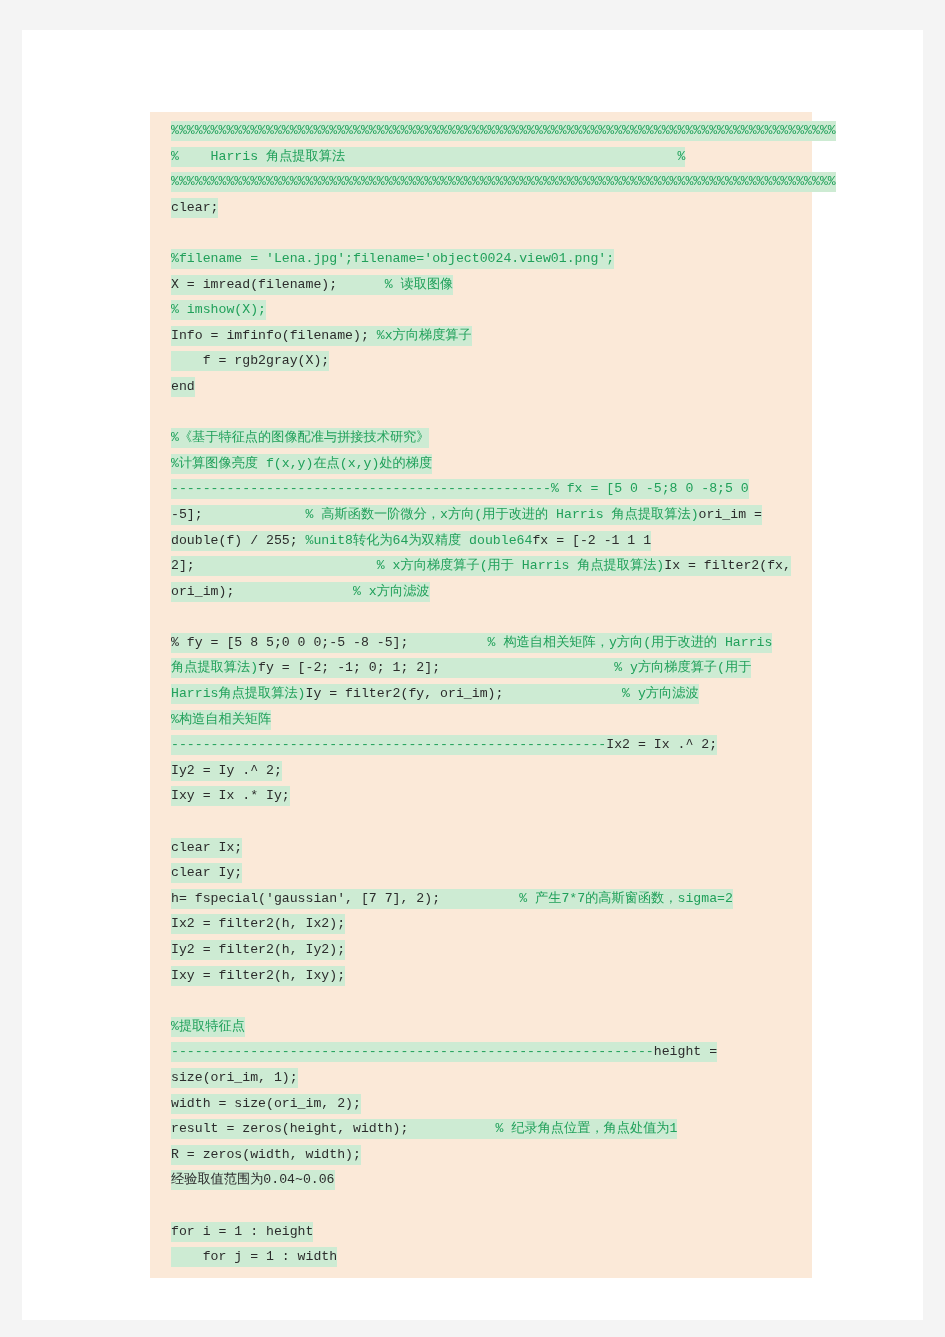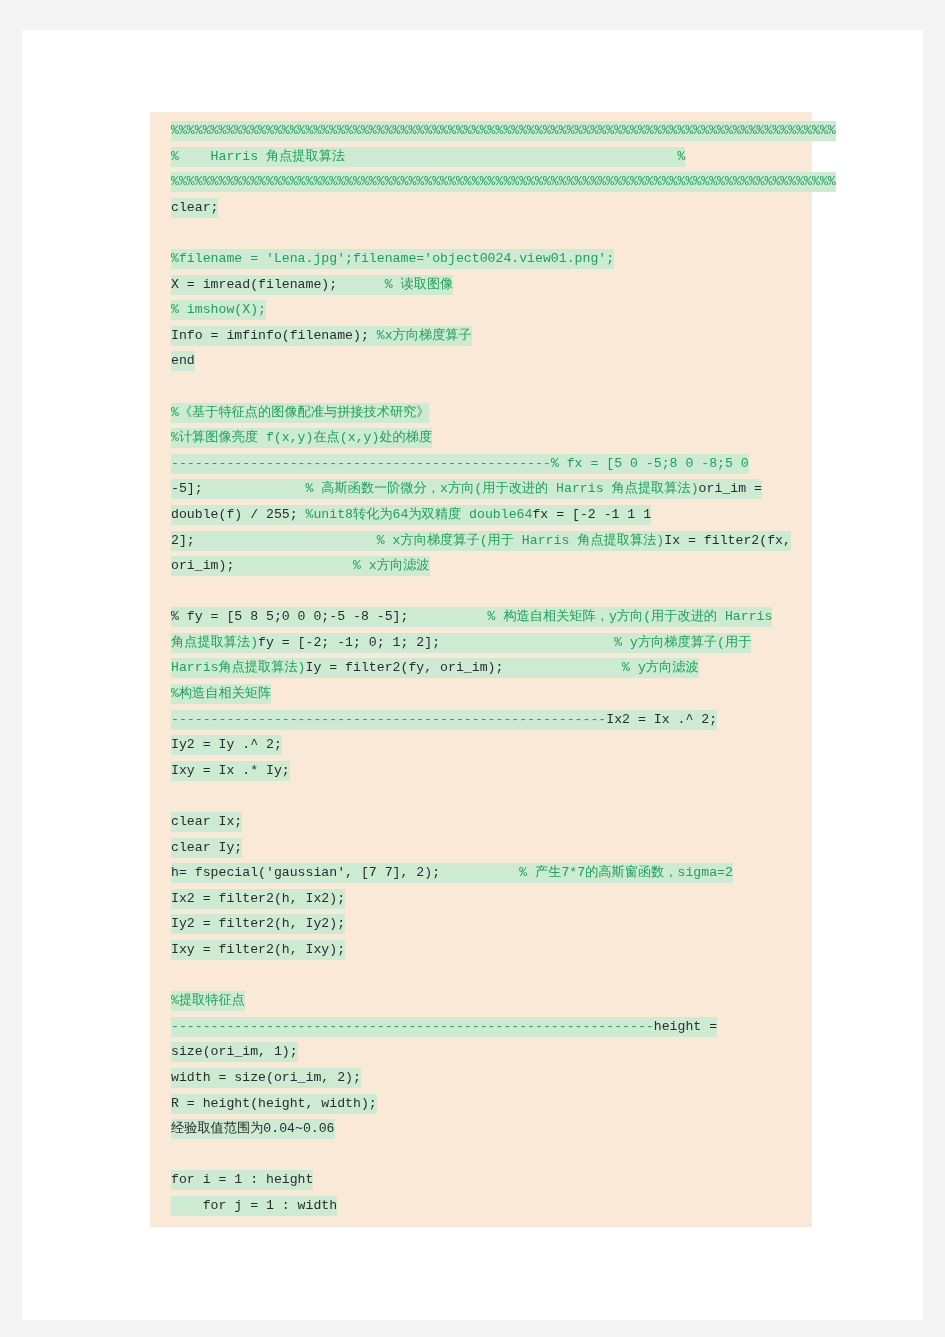--- a/index.html
+++ b/index.html
@@ -59,20 +59,21 @@
   <div id="code-block">
       <div class="line"><span><span class="cmt">%%%%%%%%%%%%%%%%%%%%%%%%%%%%%%%%%%%%%%%%%%%%%%%%%%%%%%%%%%%%%%%%%%%%%%%%%%%%%%%%%%%%</span></span></div>
       <div class="line"><span><span class="cmt">%    Harris 角点提取算法                                          %</span></span></div>
       <div class="line"><span><span class="cmt">%%%%%%%%%%%%%%%%%%%%%%%%%%%%%%%%%%%%%%%%%%%%%%%%%%%%%%%%%%%%%%%%%%%%%%%%%%%%%%%%%%%%</span></span></div>
       <div class="line"><span><span>clear;</span></span></div>
       <div class="line blank"></div>
       <div class="line"><span><span class="cmt">%filename = 'Lena.jpg';filename='object0024.view01.png';</span></span></div>
       <div class="line"><span><span>X = imread(filename);</span><span>      </span><span class="cmt">% 读取图像</span></span></div>
       <div class="line"><span><span class="cmt">% imshow(X);</span></span></div>
       <div class="line"><span><span>Info = imfinfo(filename); </span><span class="cmt">%x方向梯度算子</span></span></div>
+      <div class="line"><span><span>    f = rgb2gray(X);</span></span></div>
       <div class="line"><span><span>end</span></span></div>
       <div class="line blank"></div>
       <div class="line"><span><span class="cmt">%《基于特征点的图像配准与拼接技术研究》</span></span></div>
       <div class="line"><span><span class="cmt">%计算图像亮度 f(x,y)在点(x,y)处的梯度</span></span></div>
       <div class="line"><span><span class="cmt">------------------------------------------------</span><span class="cmt">% fx = [5 0 -5;8 0 -8;5 0</span></span></div>
       <div class="line"><span><span>-5];</span><span>             </span><span class="cmt">% 高斯函数一阶微分，x方向(用于改进的 Harris 角点提取算法)</span><span>ori_im =</span></span></div>
       <div class="line"><span><span>double(f) / 255; </span><span class="cmt">%unit8转化为64为双精度 double64</span><span>fx = [-2 -1 1 1</span></span></div>
       <div class="line"><span><span>2];                       </span><span class="cmt">% x方向梯度算子(用于 Harris 角点提取算法)</span><span>Ix = filter2(fx,</span></span></div>
       <div class="line"><span><span>ori_im);               </span><span class="cmt">% x方向滤波</span></span></div>
       <div class="line blank"></div>
@@ -88,19 +89,20 @@
       <div class="line"><span><span>clear Iy;</span></span></div>
       <div class="line"><span><span>h= fspecial('gaussian', [7 7], 2);</span><span>          </span><span class="cmt">% 产生7*7的高斯窗函数，sigma=2</span></span></div>
       <div class="line"><span><span>Ix2 = filter2(h, Ix2);</span></span></div>
       <div class="line"><span><span>Iy2 = filter2(h, Iy2);</span></span></div>
       <div class="line"><span><span>Ixy = filter2(h, Ixy);</span></span></div>
       <div class="line blank"></div>
       <div class="line"><span><span class="cmt">%提取特征点</span></span></div>
       <div class="line"><span><span class="cmt">-------------------------------------------------------------</span><span>height =</span></span></div>
       <div class="line"><span><span>size(ori_im, 1);</span></span></div>
       <div class="line"><span><span>width = size(ori_im, 2);</span></span></div>
-      <div class="line"><span><span>R = height(height, width);</span></span></div>
+      <div class="line"><span><span>result = zeros(height, width);</span><span>           </span><span class="cmt">% 纪录角点位置，角点处值为1</span></span></div>
+      <div class="line"><span><span>R = zeros(width, width);</span></span></div>
       <div class="line"><span><span>经验取值范围为0.04~0.06</span></span></div>
       <div class="line blank"></div>
       <div class="line"><span><span>for i = 1 : height</span></span></div>
       <div class="line"><span><span>    for j = 1 : width</span></span></div>
     </div>
 </div>
 
 </body></html>

